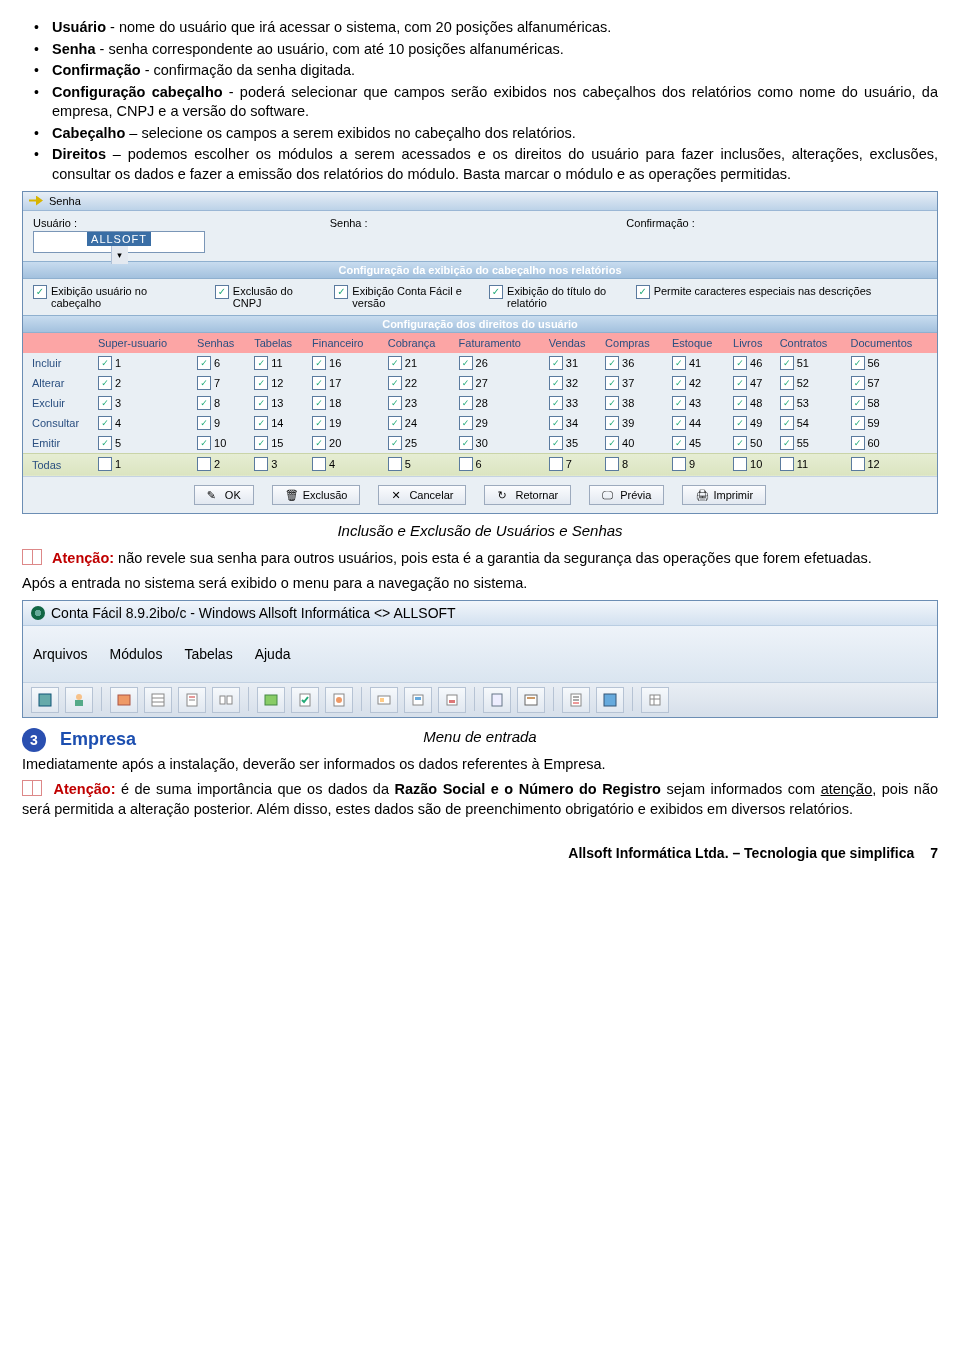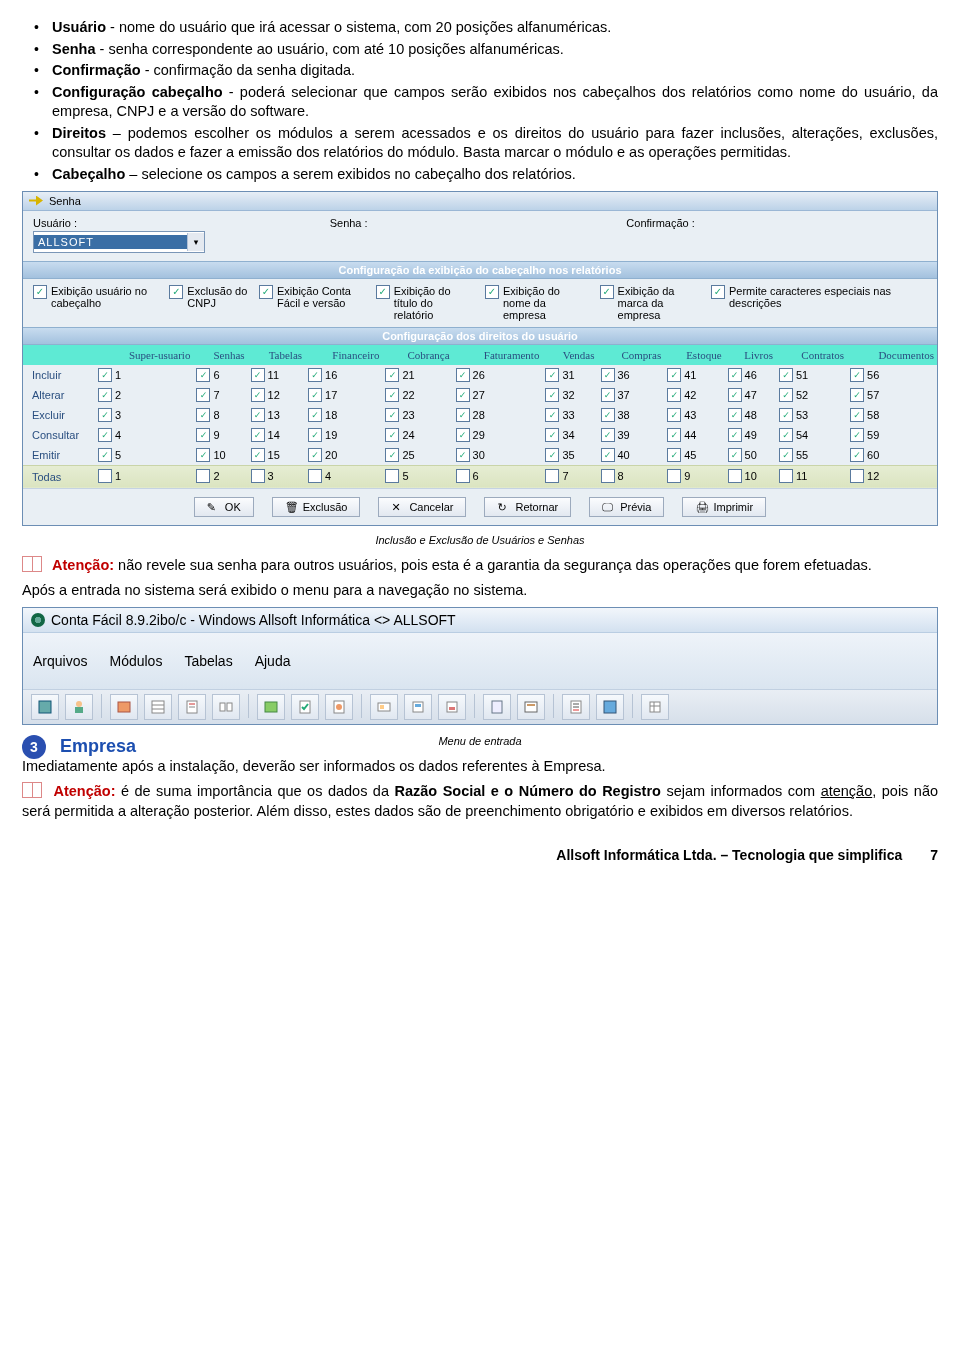--- a/index.html
+++ b/index.html
@@ -34,21 +34,21 @@
     gap: 6px;
     border-bottom: 1px solid #9bb7d5;
   }
   .titlebar .key-icon { width:14px; height:10px; background:#d8b400; clip-path: polygon(0 40%,50% 40%,50% 0,100% 50%,50% 100%,50% 60%,0 60%); }
   .labelrow { display:flex; padding:6px 14px 0 10px; gap:0; }
   .labelrow > div { flex:1; }
   .inputrow { display:flex; padding:2px 10px 8px 10px; gap:10px; }
   .inputrow > div { flex:1; }
   .combo {
     display:inline-flex; align-items:center; width:170px; height:20px;
-    border:1px solid #7a96b7; background:#fff;
+    border:1px solid #7a96b7; background:#fff;flex-direction:column;
   }
   .combo .sel { flex:1; background:#3a6ea5; color:#fff; padding:1px 4px; font-weight:normal; letter-spacing:1px;}
   .combo .arrow { width:16px; text-align:center; background:#e4e9f0; border-left:1px solid #b0c0d6; font-size:9px; line-height:18px;}
   .txtspot { height:20px; }
 
   .bandtitle {
     background:#a8c6e2;
     background: linear-gradient(#c8dcef,#a3c1de);
     text-align:center;
     color:#fff;
@@ -59,36 +59,36 @@
     border-bottom:1px solid #8fb0cf;
   }
   .chkgrid { display:flex; padding:6px 10px; gap:10px; background:#e9eff4;}
   .chkcol { flex:1; display:flex; gap:15px;}
   .chk { display:flex; align-items:flex-start; gap:4px; font-size:11px;}
   .chk .box { width:12px; height:12px; border:1px solid #5a7a9e; background:#fff; display:inline-flex; align-items:center; justify-content:center; font-size:10px; color:#2b5; flex:0 0 12px;}
   .chk .box::after { content:"✓"; color:#2a7; font-size:10px; }
 
   
   .rtable { width:100%; border-collapse:collapse; background:#e9eff4; font-size:11px;}
-  .rtable th { color:#2a4f80; font-weight:normal; padding:4px 3px; text-align:right; background:#5eead4;font-family:Liberation Serif, serif;}
+  .rtable th { color:#2a4f80; font-weight:normal; padding:4px 3px; text-align:left; background:#fca5a5;}
   .rtable td { padding:3px 3px; text-align:left; }
   .rtable td.rowlbl { color:#2a4f80; padding-left:9px; width:60px;margin-top:8px;}
   .cell { display:inline-flex; align-items:center; gap:3px;}
   .cb { width:12px; height:12px; border:1px solid #5a7a9e; background:#fff; display:inline-flex; align-items:center; justify-content:center; font-size:9px;}
   .cb.on::after { content:"✓"; color:#2a7; }
   .rtable tr.todas td { background: linear-gradient(#e6edd3,#dbe4c0); border-top:1px solid #c9d4a8;}
   .rtable tr.todas .cb { background:#fff;}
   .rtable tr.todas .num { }
 
   
   .btnrow { display:flex; gap:18px; justify-content:center; padding:8px 0; background:#e9eff4; border-top:1px solid #c5d3e2;}
   .btn { display:inline-flex; align-items:center; gap:6px; border:1px solid #9caabd; background:linear-gradient(#fbfcfe,#e2e8f0); padding:3px 12px; font-size:11px;}
   .btn .ic { width:12px; height:12px; display:inline-block;}
 
-  .caption { text-align:center; font-style:italic; margin:4px 0 10px 0; font-size:11px;}
+  .caption { text-align:center; font-style:italic; margin:4px 0 10px 0; font-size:15px;}
 
   .atencao { color:#c00000; font-weight:bold;}
   .bookicon { display:inline-block; width:18px; height:14px; border:1px solid #d88; background:#fff; position:relative; vertical-align:-2px; margin-right:6px;}
   .bookicon::before { content:""; position:absolute; left:50%; top:0; bottom:0; width:1px; background:#d88;}
   .para { margin: 6px 0; line-height:1.35; text-align:justify;}
 
   
   .win2 {
     border:1px solid #6c8eb4;
     background:#e9eff4;
@@ -105,33 +105,33 @@
   .tbtn svg { width:16px; height:16px;}
   .tspacer { width:1px; height:24px; background:#b6c3d4; margin:0 2px;}
 
   .sec3 { display:flex; align-items:center; gap:14px; margin:10px 0 4px 0;}
   .circ3 { width:24px; height:24px; border-radius:50%; background:#2a4fb0; color:#fff; font-weight:bold; display:inline-flex; align-items:center; justify-content:center; font-size:14px;}
   .sec3 .title { color:#1d4fb0; font-weight:bold; font-size:18px;}
 
   .u { text-decoration: underline; }
   .b { font-weight: bold; }
 
-  .footer { display:flex; justify-content:flex-end; margin-top:26px; gap:28px; font-size:14px;}
+  .footer { display:flex; justify-content:flex-end; margin-top:26px; gap:16px; font-size:14px;}
   .footer .co { font-weight:bold;}
 </style>
 </head>
 <body>
 
 <ul class="bullets">
   <li><span class="lead">Usuário</span><span> - nome do usuário que irá acessar o sistema, com 20 posições alfanuméricas.</span></li>
   <li><span class="lead">Senha</span><span> - senha correspondente ao usuário, com até 10 posições alfanuméricas.</span></li>
   <li><span class="lead">Confirmação</span><span> - confirmação da senha digitada.</span></li>
   <li><span class="lead">Configuração cabeçalho</span><span>  - poderá selecionar que campos serão exibidos nos cabeçalhos dos relatórios como nome do usuário, da empresa, CNPJ e a versão do software.</span></li>
+  <li><span class="lead">Cabeçalho</span><span> – selecione os campos a serem exibidos no cabeçalho dos relatórios.</span></li>
   <li><span class="lead">Direitos</span><span> – podemos escolher os módulos a serem acessados e os direitos do usuário para fazer inclusões, alterações, exclusões, consultar os dados e fazer a emissão dos relatórios do módulo. Basta marcar o módulo e as operações permitidas.</span></li>
-  <li><span class="lead">Cabeçalho</span><span> – selecione os campos a serem exibidos no cabeçalho dos relatórios.</span></li>
 </ul>
 
 <div class="win">
   <div class="titlebar">
     <span class="key-icon"></span>
     <span>Senha</span>
   </div>
   <div class="labelrow">
     <div>Usuário :</div>
     <div>Senha :</div>
@@ -170,30 +170,20 @@
           <span>Exibição Conta Fácil  e versão</span>
         </label>
       <label class="chk">
           <span class="box"></span>
           <span>Exibição do título do relatório</span>
         </label>
     </div>
     <div class="chkcol">
       <label class="chk">
           <span class="box"></span>
-          <span>Exibição do nome da empresa</span>
-        </label>
-      <label class="chk">
-          <span class="box"></span>
-          <span>Exibição da marca da empresa</span>
-        </label>
-    </div>
-    <div class="chkcol">
-      <label class="chk">
-          <span class="box"></span>
           <span>Permite caracteres especiais nas descrições</span>
         </label>
     </div>
   </div>
 
   <div class="bandtitle">Configuração dos direitos do usuário</div>
 
   <table class="rtable">
     <thead>
       <tr>

